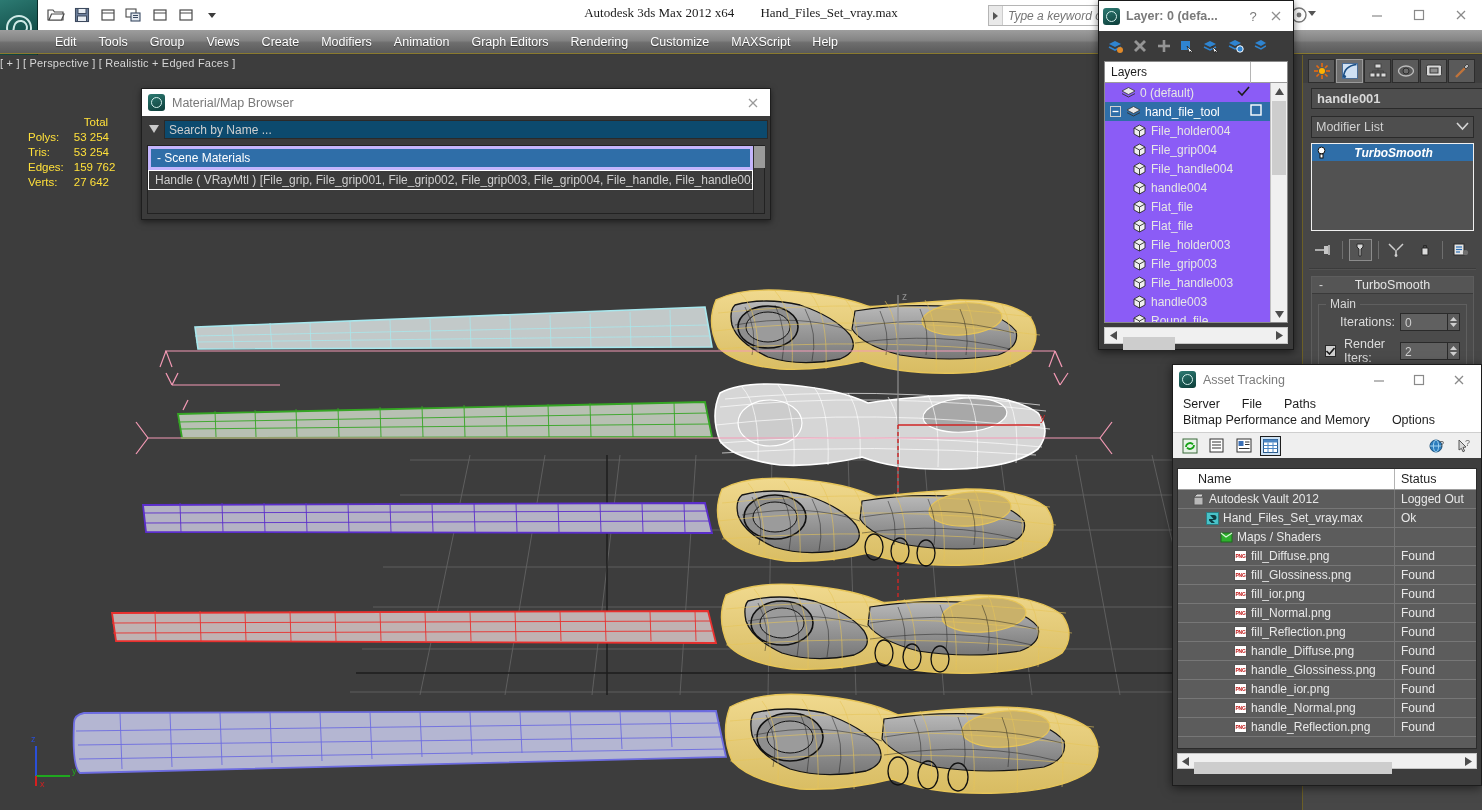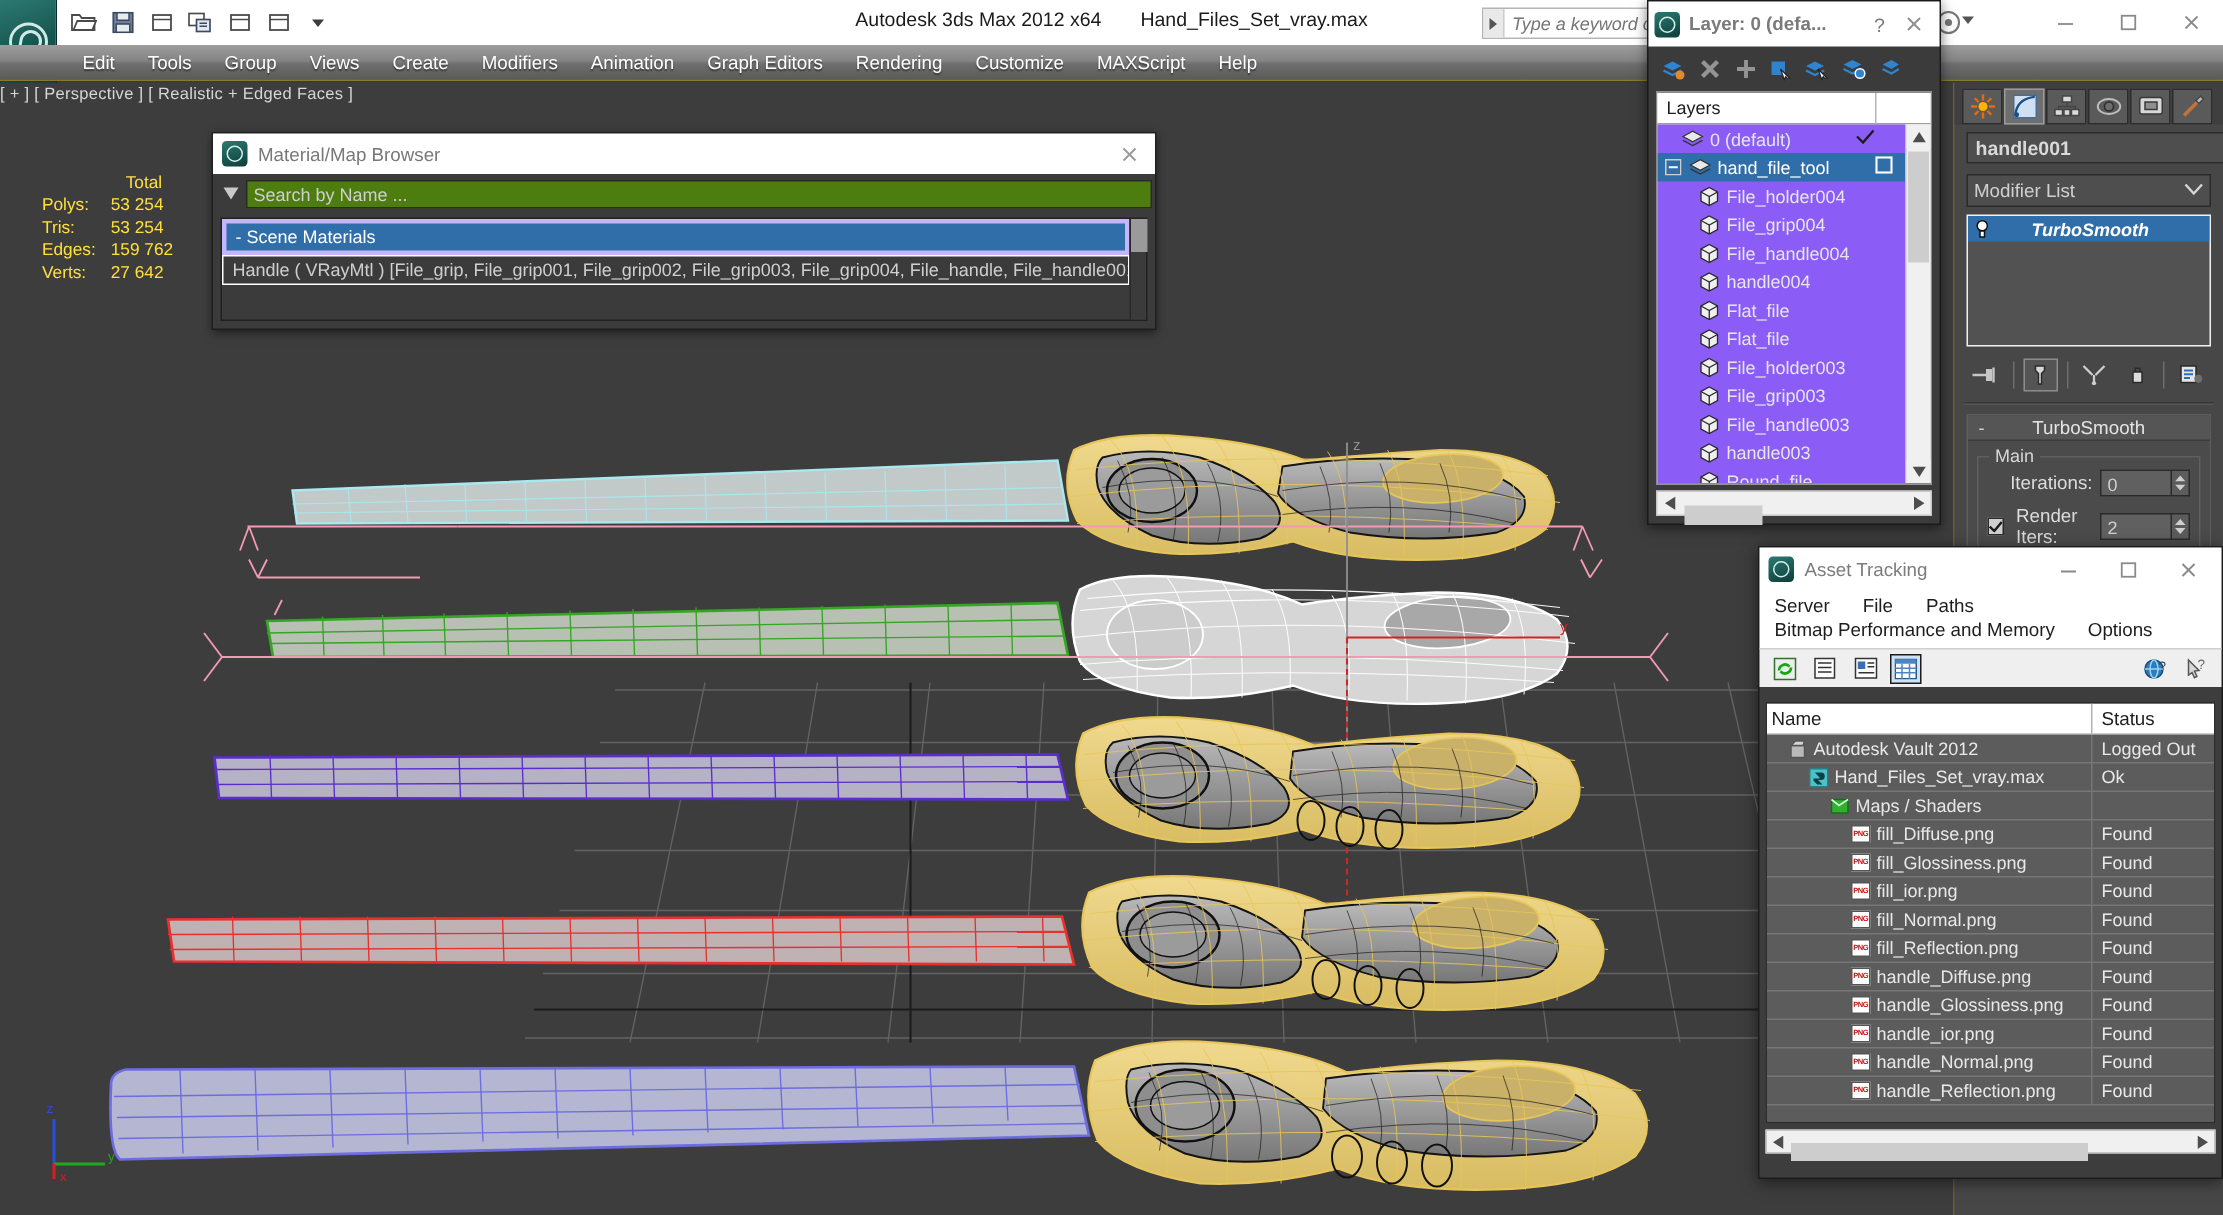--- a/index.html
+++ b/index.html
@@ -40,21 +40,21 @@
   .qat {
     position: absolute; left: 44px; top: 2px; height: 26px;
     display: flex; align-items: center; gap: 2px;
   }
   .qat-btn {
     width: 24px; height: 24px; display: flex; align-items: center; justify-content: center;
   }
   .qat-btn svg { display:block; }
   .title-text {
     position:absolute; left:0; top:5px; width:1482px; text-align:center;
-    font-size: 13px; color: #1b1b1b; pointer-events:none;
+    font-size: 13px; color: #1b1b1b; pointer-events:none;font-family:Liberation Serif, serif;
   }
   .title-text span { display:inline-block; }
   .t-app { margin-right: 26px; }
 
   .search-box {
     position:absolute; left:988px; top:5px; width:140px; height:21px;
     background:#fff; border:1px solid #b5b5b5; display:flex; align-items:center;
   }
   .search-arrow {
     width:14px; height:19px; display:flex;align-items:center;justify-content:center;
@@ -128,21 +128,21 @@
     display:flex;align-items:center;justify-content:center; margin-right:7px;
   }
   .mmb-logo::after{content:"";width:9px;height:9px;border:1.5px solid #d4efec;border-radius:50%;}
   .mmb-title-text { font-size:12.5px; color:#787878; flex:1; }
   .mmb-close { width:22px;height:22px;display:flex;align-items:center;justify-content:center; }
   .mmb-search {
     height:20px; margin:3px 2px 2px 2px; display:flex; align-items:center;
   }
   .mmb-search-arrow{ width:20px;display:flex;align-items:center;justify-content:center;}
   .mmb-search-field{
-    flex:1; height:19px; background:#4d7c0f; border:1px solid #2a2a2a;
+    flex:1; height:19px; background:#0c4a6e; border:1px solid #2a2a2a;
     color:#cfcfcf; font-size:12px; padding:0 4px; line-height:19px;
   }
   .mmb-body {
     position:absolute; left:5px; right:5px; top:56px; bottom:5px;
     background:#3b3b3b; border:1px solid #222; display:flex;
   }
   .mmb-list{flex:1; overflow:hidden;}
   .mmb-group{
     background:#2f6ea8; color:#fff; font-size:12px; padding:2px 6px;
     border:3px solid #c4b5fd;
@@ -256,21 +256,21 @@
   .at-menurow{display:flex;gap:18px;}
   .at-menurow div{font-size:12.5px;color:#1d1d1d;padding:1px 2px;}
   .at-toolbar{height:26px;background:#efefef;border-top:1px solid #cfcfcf;
     display:flex;align-items:center;padding:0 6px;gap:6px;}
   .at-tb{width:21px;height:20px;display:flex;align-items:center;justify-content:center;}
   .at-tb.active{background:#cfe3f5;border:1px solid #1d1d1d;}
   .at-spacer{flex:1;}
   .at-table{position:absolute;left:4px;right:4px;top:103px;bottom:36px;background:#5c5c5c;
     border:1px solid #2b2b2b;overflow:hidden;}
   .at-hdr{height:21px;display:flex;background:#fff;border-bottom:1px solid #9d9d9d;}
-  .at-hdr .c1{flex:1;font-size:12.5px;color:#1d1d1d;padding:3px 0 0 3px;}
+  .at-hdr .c1{flex:1;font-size:12.5px;color:#1d1d1d;padding:3px 0 0 20px;}
   .at-hdr .c2{width:82px;font-size:12.5px;color:#1d1d1d;padding:3px 0 0 6px;border-left:1px solid #b3b3b3;}
   .at-row{height:19px;display:flex;border-bottom:1px solid #777;}
   .at-row .n{flex:1;display:flex;align-items:center;font-size:12px;color:#e8e8e8;overflow:hidden;white-space:nowrap;}
   .at-row .s{width:82px;font-size:12px;color:#e8e8e8;padding-left:6px;line-height:18px;border-left:1px solid #777;}
   .at-hs{position:absolute;left:4px;right:4px;bottom:16px;height:16px;background:#f0f0f0;
     border:1px solid #c4c4c4;display:flex;align-items:center;}
   .at-hs .arr{width:15px;display:flex;align-items:center;justify-content:center;}
   .at-hs .track{flex:1;position:relative;}
   .at-hs .thumb{position:absolute;left:1px;top:1px;width:198px;height:12px;background:#cdcdcd;}
   .at-status{position:absolute;left:4px;right:4px;bottom:3px;height:12px;}

